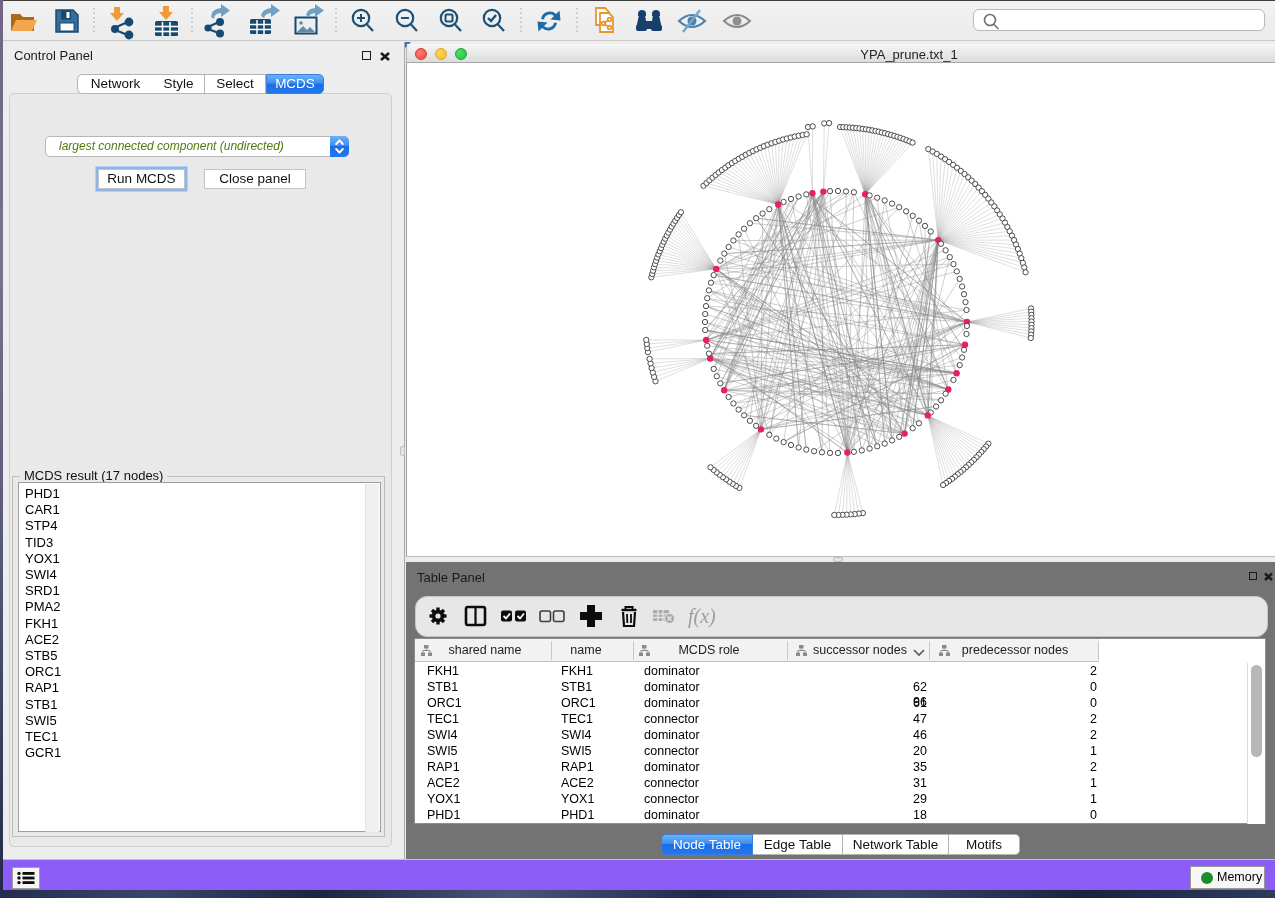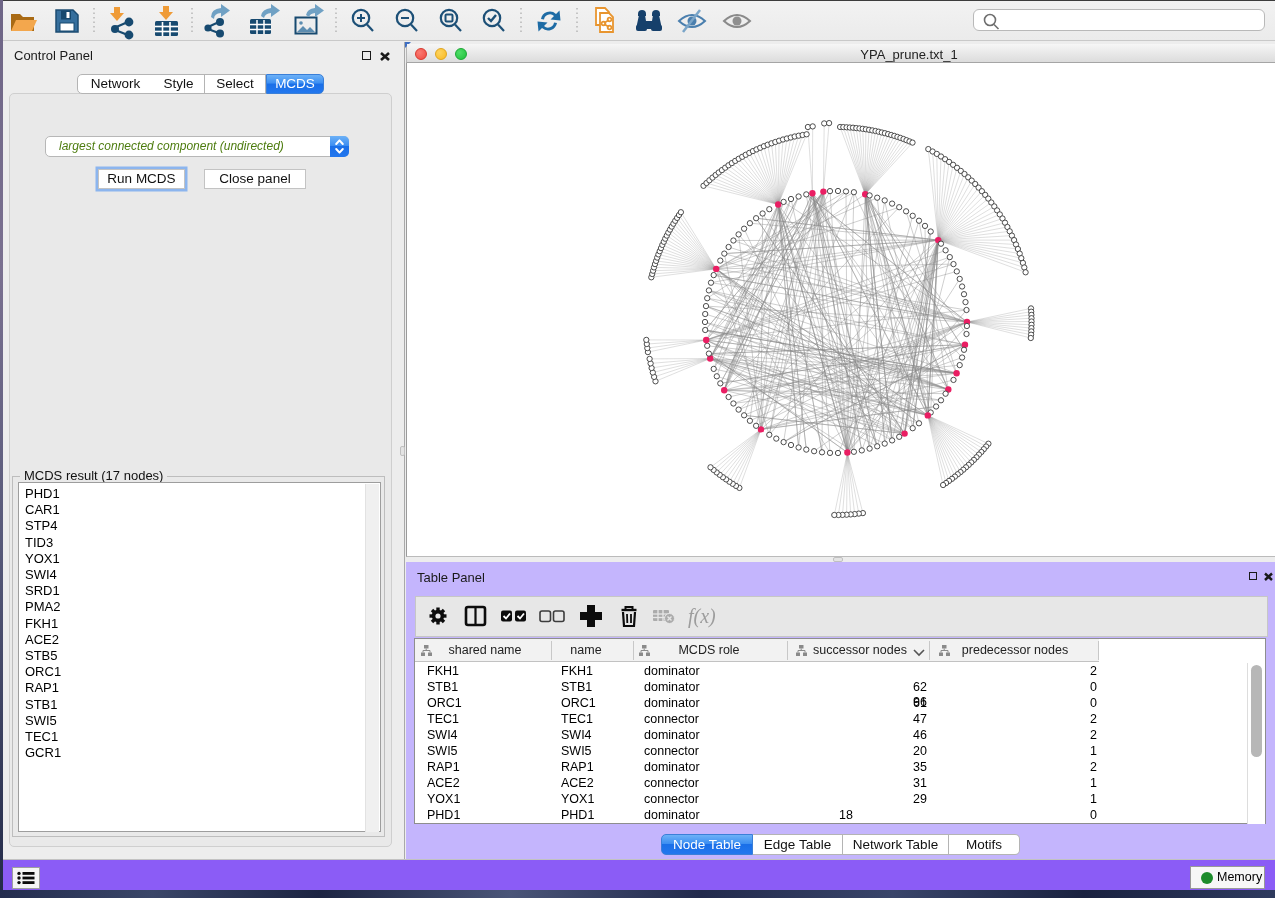--- a/index.html
+++ b/index.html
@@ -46,24 +46,24 @@
 
   
   #netwin { left:406px; top:44px; width:869px; height:514px; }
   #net-titlebar { left:0; top:0; width:869px; height:19px;
     background:linear-gradient(#f6f6f6,#dcdcdc); border-bottom:1px solid #a5a5a5; border-left:1px solid #b5b5b5; }
   .tl { position:absolute; top:3.5px; width:12px; height:12px; border-radius:50%; }
   #net-title { position:absolute; top:2.5px; left:384px; width:236px; text-align:center; font-size:13px; color:#222; }
   #net-canvas { left:0; top:19px; width:869px; height:494px; background:#fff; border-left:1px solid #9b9b9b; border-bottom:1px solid #bbb; }
 
   
-  #tpanel { left:406px; top:562px; width:869px; height:297px; background:#c4b5fd; }
+  #tpanel { left:406px; top:562px; width:869px; height:297px; background:#737373; }
   #tp-title { left:11px; top:8px; font-size:13px; color:#1a1a1a; position:absolute; }
   #tp-toolbar { position:absolute; left:9px; top:34px; width:853px; height:41px; background:#e7e7e7;
-    border:1px solid #c6c6c6; border-radius:0; }
+    border:1px solid #c6c6c6; border-radius:12px; }
   #tp-table { position:absolute; left:8px; top:76px; width:852px; height:186px; background:#fff; border:1px solid #8e8e8e; }
   #tp-header { position:absolute; left:0; top:0; width:684px; height:23px; background:#f2f2f2; border-bottom:1px solid #c2c2c2; }
   .hsep { position:absolute; top:2px; width:1px; height:19px; background:#c8c8c8; }
   .hcell { position:absolute; top:4px; font-size:12.5px; color:#222; }
   .row { position:absolute; font-size:12.5px; color:#000; height:16px; line-height:16px; }
   #tp-scroll { position:absolute; right:0px; top:24px; width:18px; height:161px; background:#fff; border-left:1px solid #ddd; }
   #tp-thumb { position:absolute; left:3px; top:2px; width:11px; height:92px; background:#b7b7b7; border-radius:6px; }
   .btab { position:absolute; top:272px; height:21px; background:#fff; border:1px solid #b4b4b4;
     font-size:13.5px; color:#111; text-align:center; line-height:20px; }
   #btab-node { background:linear-gradient(#6cb1f7,#3d8ff2 45%,#1a6fe8 50%,#2277ee); color:#fff; border-color:#3a7fd8; border-radius:5px 0 0 5px; }
@@ -1085,21 +1085,21 @@
         <div class="row" style="left: 424px; top: 136px; width: 88px; text-align: right;">31</div>
         <div class="row" style="left: 590px; top: 136px; width: 92px; text-align: right;">1</div>
         <div class="row" style="left: 12px; top: 152px; width: 100px;">YOX1</div>
         <div class="row" style="left: 146px; top: 152px; width: 100px;">YOX1</div>
         <div class="row" style="left: 229px; top: 152px; width: 120px;">connector</div>
         <div class="row" style="left: 424px; top: 152px; width: 88px; text-align: right;">29</div>
         <div class="row" style="left: 590px; top: 152px; width: 92px; text-align: right;">1</div>
         <div class="row" style="left: 12px; top: 168px; width: 100px;">PHD1</div>
         <div class="row" style="left: 146px; top: 168px; width: 100px;">PHD1</div>
         <div class="row" style="left: 229px; top: 168px; width: 120px;">dominator</div>
-        <div class="row" style="left: 424px; top: 168px; width: 88px; ">18</div>
+        <div class="row" style="left: 424px; top: 168px; width: 88px; text-align: right;">18</div>
         <div class="row" style="left: 590px; top: 168px; width: 92px; text-align: right;">0</div>
       </div>
       <div id="tp-scroll">
         <div id="tp-thumb"></div>
       </div>
     </div>
     <div class="btab" id="btab-node" style="left:255px;width:92px;">Node Table</div>
     <div class="btab" style="left:347px;width:90px;border-left:none;">Edge Table</div>
     <div class="btab" style="left:437px;width:106px;border-left:none;">Network Table</div>
     <div class="btab" style="left:543px;width:71px;border-radius:0 5px 5px 0;border-left:none;">Motifs</div>

